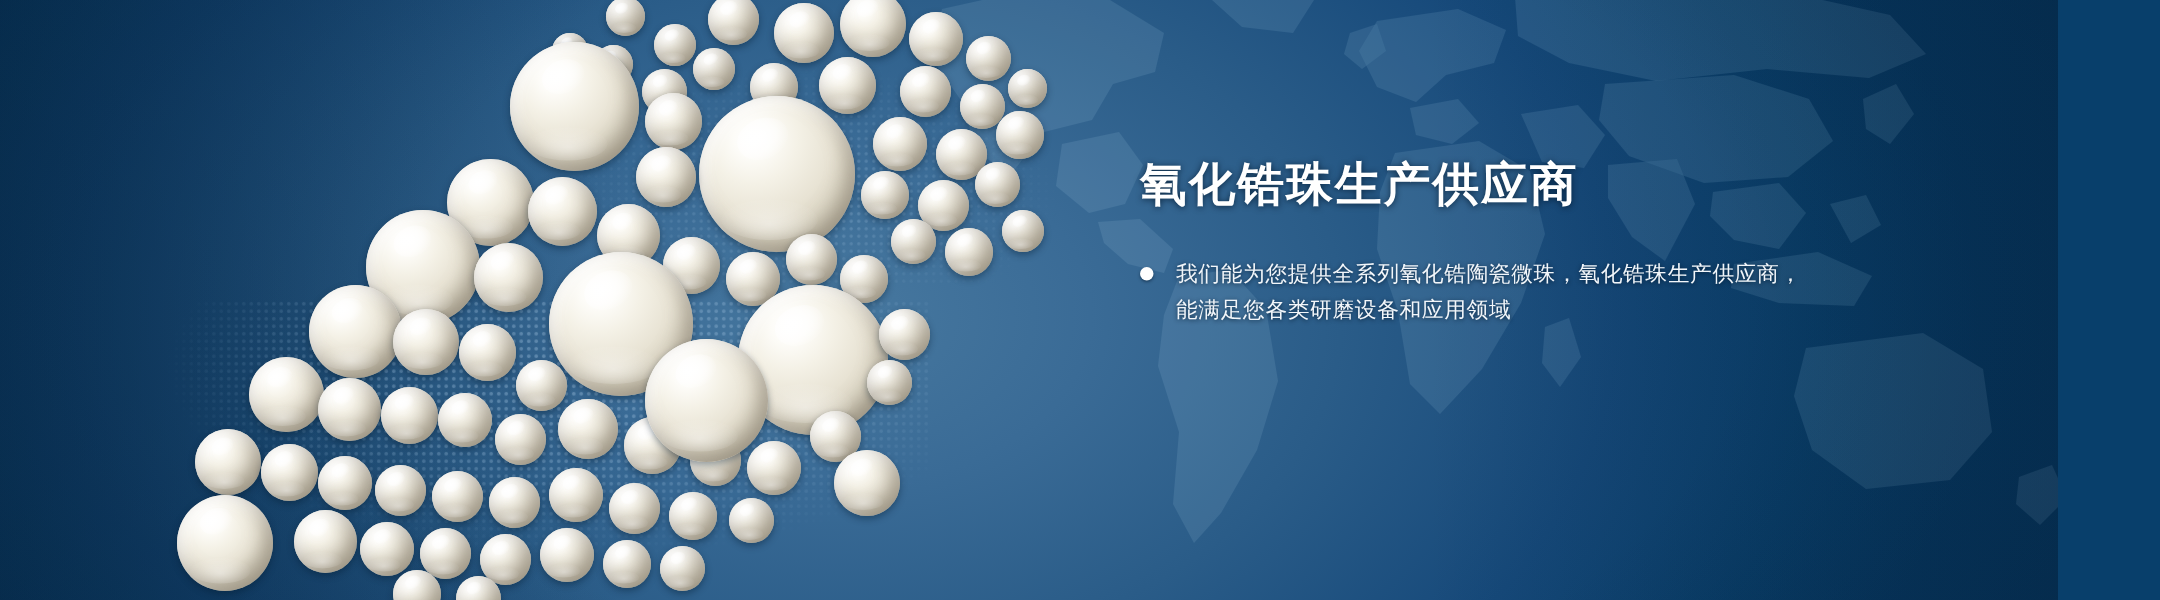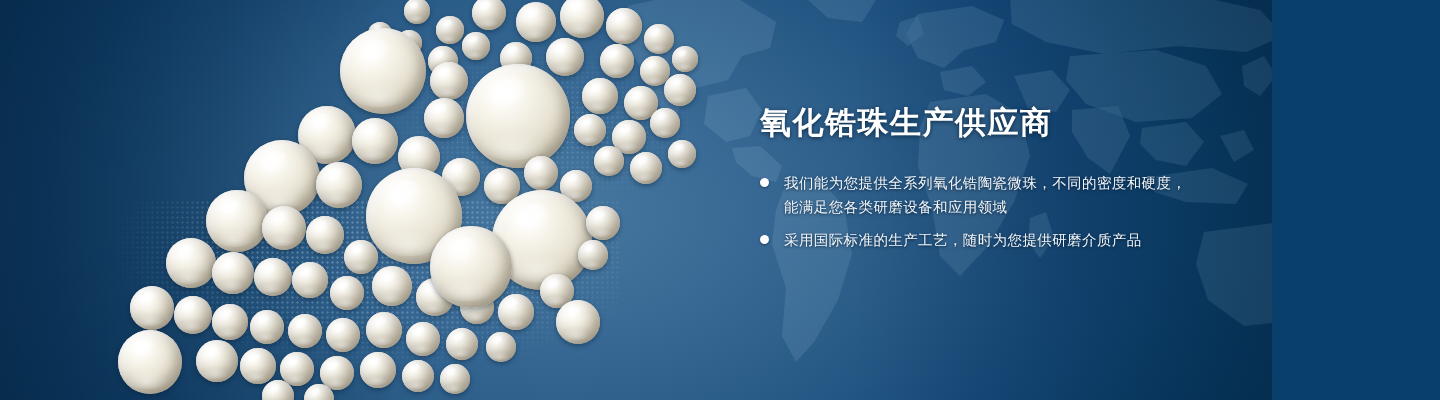--- a/index.html
+++ b/index.html
@@ -4,21 +4,21 @@
 <style>
   * { margin:0; padding:0; box-sizing:border-box; }
   html, body {
     width:1440px; height:400px;
     font-family:"Liberation Sans","DejaVu Sans",sans-serif;
     overflow:hidden; background:#083f6b;
   }
 
   #banner {
     position:relative;
-    width:1272px; height:400px;
+    width:1372px; height:400px;
     overflow:hidden;
     background:#c2410c;
   }
 
   
   .bg-base {
     position:absolute; inset:0;
     background:
       radial-gradient(ellipse 760px 520px at 560px 210px,
          #47789f 0%, #3a6b96 22%, #2a5c88 44%, #16497a 68%, #0a416e 86%, #073a66 100%),
@@ -297,29 +297,23 @@
 
   <div id="copy">
 
     <div id="headline">氧化锆珠生产供应商</div>
 
     <div id="bullets">
 
       <div class="bullet-row">
         <span class="bullet-dot"></span>
         <span class="bullet-text">
-          <span>我们能为您提供全系列氧化锆陶瓷微珠，不同的密度和硬度，</span>
+          <span>我们能为您提供全系列氧化锆陶瓷微珠，氧化锆珠生产供应商，</span>
           <span class="l2">能满足您各类研磨设备和应用领域</span>
         </span>
       </div>
 
 
-      <div class="bullet-row">
-        <span class="bullet-dot"></span>
-        <span class="bullet-text">
-          <span>采用国际标准的生产工艺，随时为您提供研磨介质产品</span>
-        </span>
-      </div>
 
     </div>
   </div>
 
 </div>
 
 </body></html>

